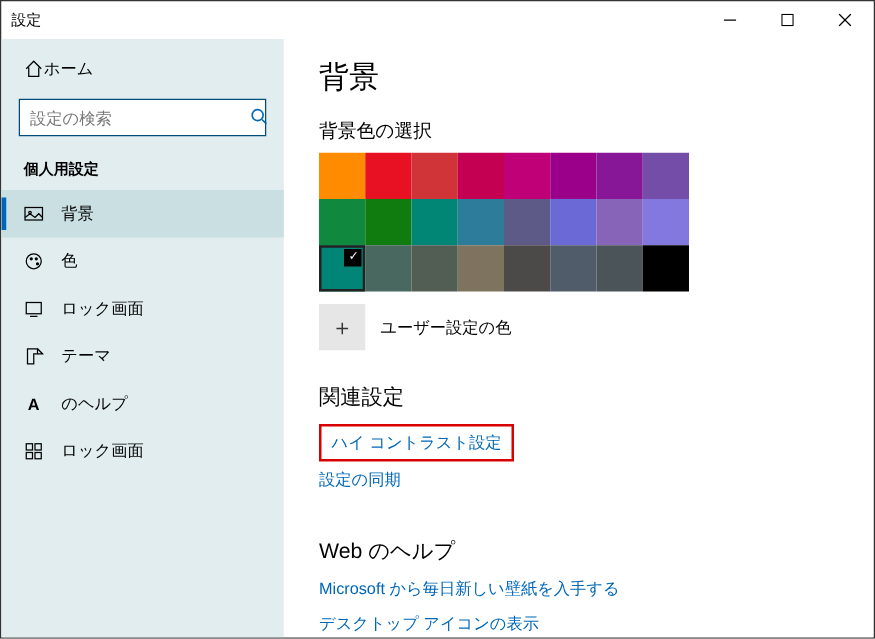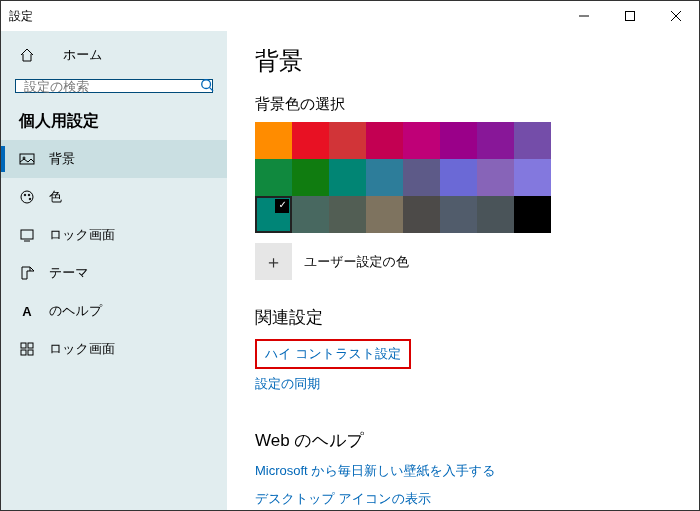--- a/index.html
+++ b/index.html
@@ -5,28 +5,28 @@
 * { box-sizing: border-box; margin: 0; padding: 0; }
 body { font-family: "Yu Gothic UI", "Segoe UI", Meiryo, sans-serif; font-size: 13px; background: #fff; color: #000; }
 .window { width: 700px; height: 511px; border: 1px solid #333; display: flex; flex-direction: column; overflow: hidden; }
 .titlebar { height: 30px; display: flex; align-items: center; padding-left: 8px; }
 .titlebar-title { font-size: 12px; flex: 1; }
 .titlebar-btns { display: flex; }
 .titlebar-btn { width: 46px; height: 30px; display: flex; align-items: center; justify-content: center; font-size: 14px; }
 .titlebar-btn svg { width: 10px; height: 10px; }
 .body { flex: 1; display: flex; overflow: hidden; }
 .sidebar { width: 226px; background: #e1edef; padding-top: 6px; }
-.home-row { display: flex; align-items: center; height: 36px; padding-left: 18px; gap: 28px; }
+.home-row { display: flex; align-items: center; height: 36px; padding-left: 18px; gap: 0; }
 .home-row .icon { width: 16px; height: 16px; display: flex; align-items: center; justify-content: center; }
 .search-wrap { padding: 6px 14px 10px 14px; }
-.search-box { height: 14px; border: 1px solid #004b7a; background: #fff; display: flex; align-items: center; padding: 0 8px; }
+.search-box { height: 30px; border: 1px solid #004b7a; background: #fff; display: flex; align-items: center; padding: 0 8px; }
 .search-box input { flex: 1; border: none; outline: none; font-size: 13px; background: transparent; }
 .search-box input::placeholder { color: #777; }
 .search-icon svg { width: 14px; height: 14px; stroke: #0067b8; }
-.category { font-size: 16px; font-weight: 600; padding: 8px 4px 8px 18px; }
+.category { font-size: 12px; font-weight: 600; padding: 8px 4px 8px 18px; }
 .nav-item { display: flex; align-items: center; height: 38px; padding-left: 18px; gap: 14px; position: relative; }
 .nav-item.selected { background: #cadfe2; }
 .nav-item.selected::before { content: ""; position: absolute; left: 0; top: 6px; bottom: 6px; width: 4px; background: #0067b8; }
 .nav-item .icon { width: 16px; height: 16px; display: flex; align-items: center; justify-content: center; }
 .content { flex: 1; padding: 14px 0 0 28px; overflow-y: auto; }
 .page-title { font-size: 24px; font-weight: 400; margin-bottom: 18px; }
 .section-sub { font-size: 15px; margin-bottom: 8px; }
 .swatches { display: flex; flex-direction: column; gap: 0; margin-bottom: 10px; }
 .swatch-row { display: flex; }
 .swatch { width: 37px; height: 37px; position: relative; }

